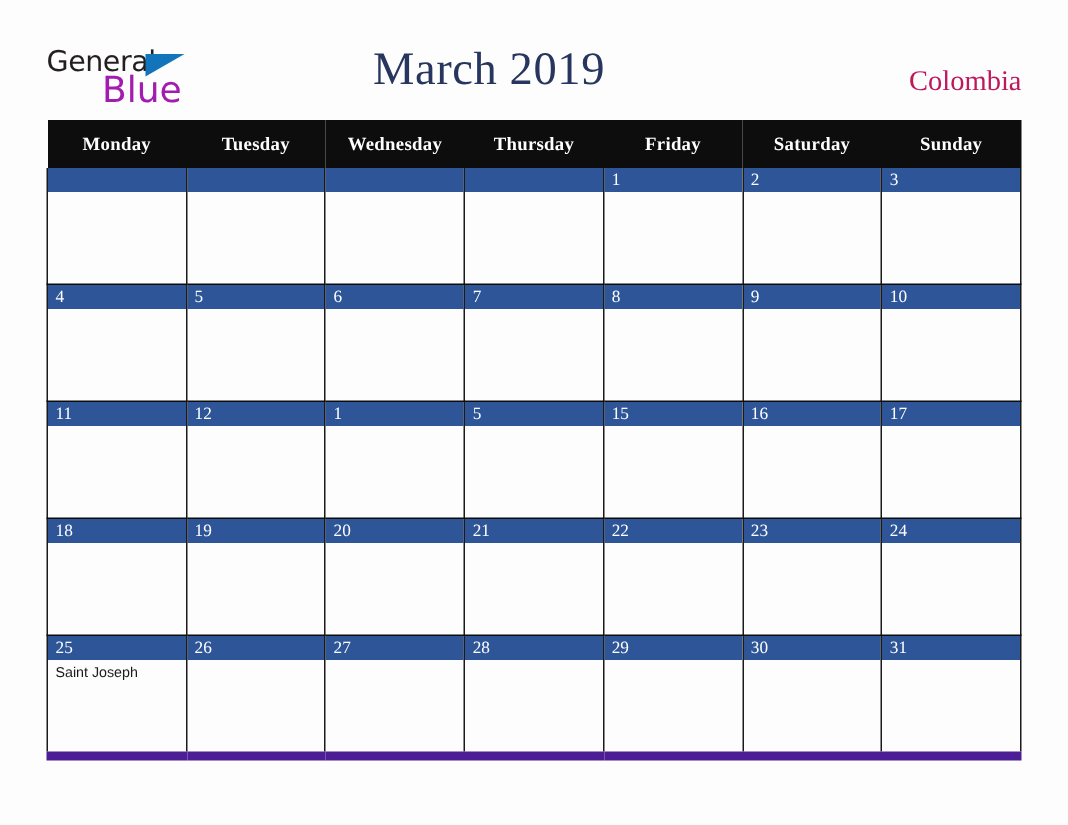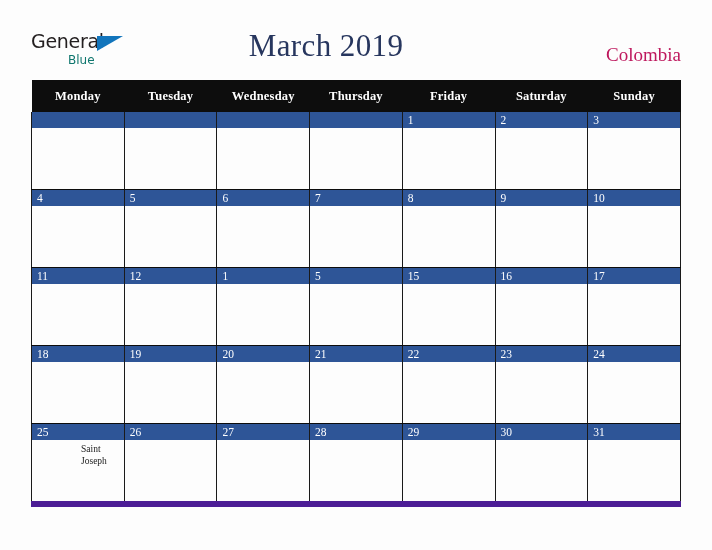--- a/index.html
+++ b/index.html
@@ -52,22 +52,22 @@
     width: 0;
     height: 0;
     border-left: 26px solid #1275bc;
     border-bottom: 15px solid transparent;
   }
   .logo-blue {
     position: absolute;
     left: 37px;
     top: 18px;
     font-family: "DejaVu Sans", sans-serif;
-    font-size: 12px;
-    color: #0f766e;
+    font-size: 24px;
+    color: #a21caf;
     line-height: 22px;
   }
   .month-title {
     position: absolute;
     left: 0;
     top: 28px;
     width: 652px;
     text-align: center;
     font-family: "Liberation Serif", serif;
     font-size: 31px;
@@ -129,25 +129,24 @@
     padding: 0 0 0 5px;
     box-sizing: border-box;
   }
   .daybar.empty {
     color: transparent;
   }
   .cellbody {
     padding: 3px 4px 0 5px;
   }
   .holiday {
-    font-family: Liberation Serif, serif;
+    font-family: Liberation Sans, sans-serif;
     font-size: 9.5px;
     color: #1a1a1a;
     line-height: 12px;
-    margin-left: 44px;
   }
 </style>
 </head>
 <body>
 
 <div class="page">
 
   <div class="top-bar">
 
     <div class="logo">

